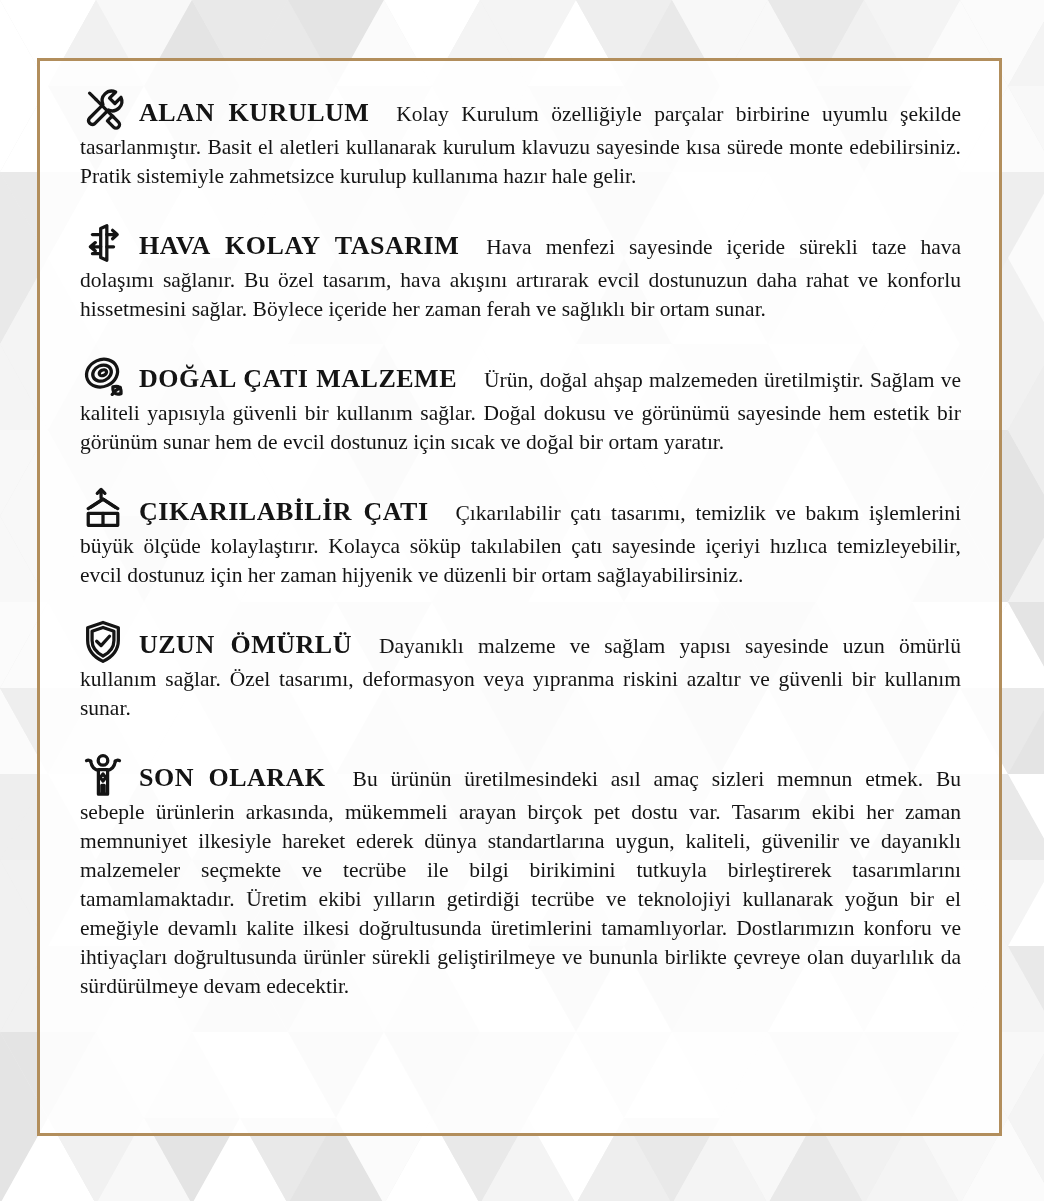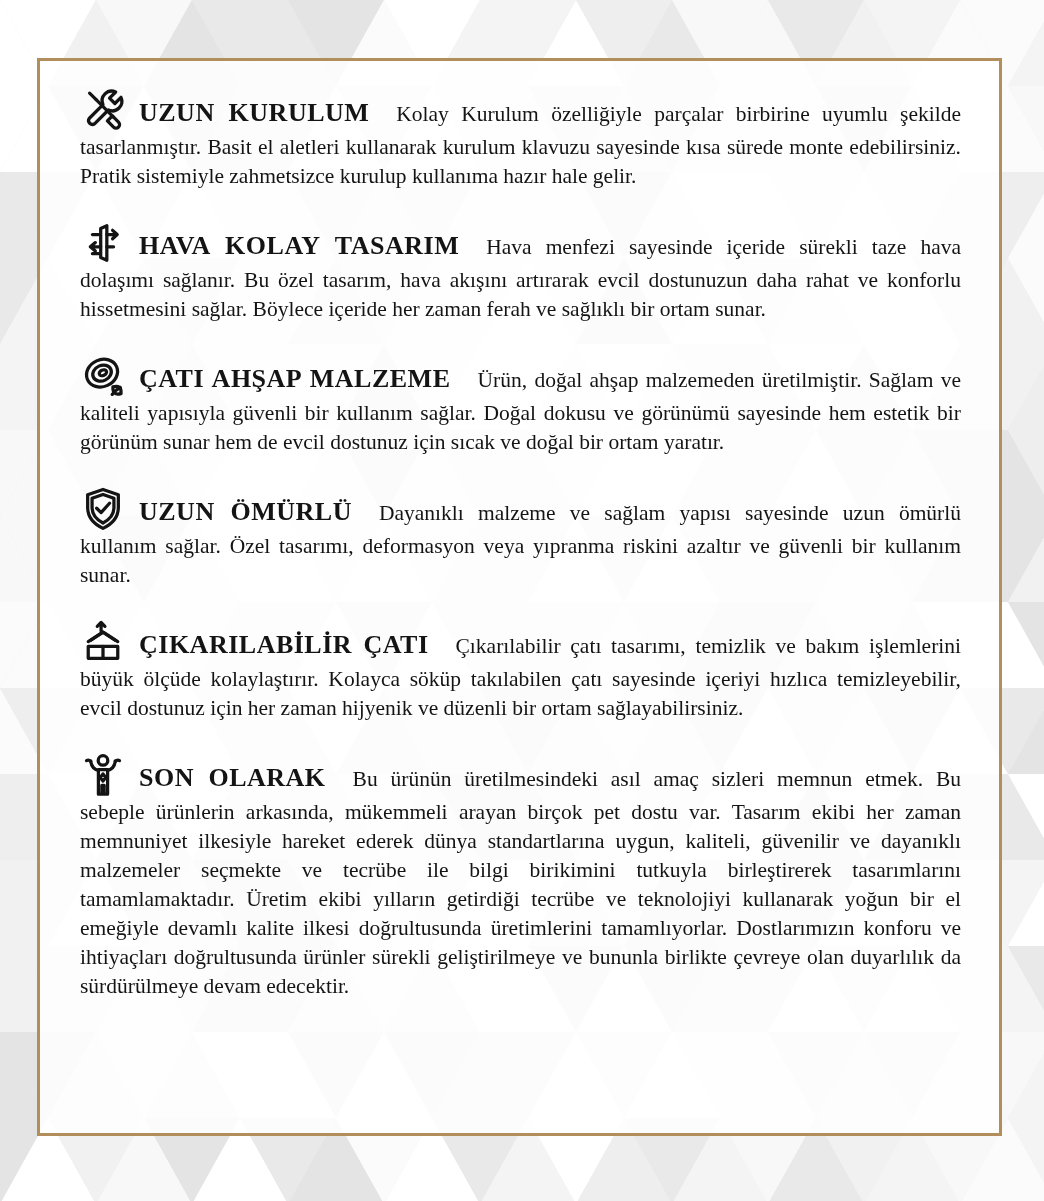--- a/index.html
+++ b/index.html
@@ -382,21 +382,21 @@
     </div>
 
   <div class="card">
 
     <p class="feature">
       <span class="feature-icon"><svg viewBox="0 0 24 24">
         <path d="M21.4 5.4a5 5 0 0 1-6.6 6.6L7.7 19.1a2 2 0 0 1-2.8-2.8l7.1-7.1a5 5 0 0 1 6.6-6.6L15.4 5.8l2.8 2.8 3.2-3.2z"></path>
         <path d="M5 3.2 8.3 6.5"></path>
         <path d="M8.3 6.5 17.6 15.8"></path>
         <path d="M16.9 15.1l3.2 3.2a1.8 1.8 0 0 1-2.6 2.6l-3.2-3.2z"></path>
-      </svg></span><span class="sec-title">UZUN KURULUM</span><span class="sec-body">Kolay Kurulum özelliğiyle parçalar birbirine uyumlu şekilde tasarlanmıştır. Basit el aletleri kullanarak kurulum klavuzu sayesinde kısa sürede monte edebilirsiniz. Pratik sistemiyle zahmetsizce kurulup kullanıma hazır hale gelir.</span>
+      </svg></span><span class="sec-title">ALAN KURULUM</span><span class="sec-body">Kolay Kurulum özelliğiyle parçalar birbirine uyumlu şekilde tasarlanmıştır. Basit el aletleri kullanarak kurulum klavuzu sayesinde kısa sürede monte edebilirsiniz. Pratik sistemiyle zahmetsizce kurulup kullanıma hazır hale gelir.</span>
     </p>
 
     <p class="feature">
       <span class="feature-icon"><svg viewBox="0 0 24 24">
         <path d="M10.8 4.4 14 3v18l-3.2-1.4z"></path>
         <path d="M6.5 7.6h3.2"></path>
         <path d="M14 7.6h5.2M17 5.4l2.4 2.2L17 9.8"></path>
         <path d="M17.5 14h-3.5"></path>
         <path d="M10.8 14H5.6M8 11.8 5.4 14 8 16.2"></path>
         <path d="M6.5 17.6h3.2"></path>
@@ -405,39 +405,39 @@
 
     <p class="feature">
       <span class="feature-icon"><svg viewBox="0 0 24 24">
         <g transform="rotate(-24 11.5 10.5)">
           <ellipse cx="11.5" cy="10.5" rx="8.3" ry="7"></ellipse>
           <ellipse cx="11.5" cy="10.5" rx="5" ry="4"></ellipse>
           <ellipse cx="12" cy="10.5" rx="2" ry="1.4"></ellipse>
         </g>
         <path d="M17.2 17.6q4.6-1.2 4.2 3.6q-4.6 1.2-4.2-3.6z"></path>
         <path d="M16.8 21.6q1.8-2.4 4.2-3.6"></path>
-      </svg></span><span class="sec-title">ÇATI AHŞAP MALZEME</span><span class="sec-body">Ürün, doğal ahşap malzemeden üretilmiştir. Sağlam ve kaliteli yapısıyla güvenli bir kullanım sağlar. Doğal dokusu ve görünümü sayesinde hem estetik bir görünüm sunar hem de evcil dostunuz için sıcak ve doğal bir ortam yaratır.</span>
-    </p>
-
-    <p class="feature">
-      <span class="feature-icon"><svg viewBox="0 0 24 24">
-        <path d="M12 1.8 20 4.6v6.6c0 5.4-3.4 8.7-8 10.9-4.6-2.2-8-5.5-8-10.9V4.6z"></path>
-        <path d="M12 4.4 17.7 6.4v4.8c0 4-2.4 6.4-5.7 8.1-3.3-1.7-5.7-4.1-5.7-8.1V6.4z"></path>
-        <path d="M8.7 11.6 11 13.9 15.4 9"></path>
-      </svg></span><span class="sec-title">UZUN ÖMÜRLÜ</span><span class="sec-body">Dayanıklı malzeme ve sağlam yapısı sayesinde uzun ömürlü kullanım sağlar. Özel tasarımı, deformasyon veya yıpranma riskini azaltır ve güvenli bir kullanım sunar.</span>
+      </svg></span><span class="sec-title">DOĞAL ÇATI MALZEME</span><span class="sec-body">Ürün, doğal ahşap malzemeden üretilmiştir. Sağlam ve kaliteli yapısıyla güvenli bir kullanım sağlar. Doğal dokusu ve görünümü sayesinde hem estetik bir görünüm sunar hem de evcil dostunuz için sıcak ve doğal bir ortam yaratır.</span>
     </p>
 
     <p class="feature">
       <span class="feature-icon"><svg viewBox="0 0 24 24">
         <path d="M11 6.2V2M9 3.8 11 1.8 13 3.8"></path>
         <path d="M4.3 11.8 12 6.8 19.7 11.8"></path>
         <path d="M5.5 11.1 12 6.8 18.5 11.1"></path>
         <path d="M4.3 14.3h15.4v6.2H4.3z"></path>
         <path d="M12 14.3v6.2"></path>
       </svg></span><span class="sec-title">ÇIKARILABİLİR ÇATI</span><span class="sec-body">Çıkarılabilir çatı tasarımı, temizlik ve bakım işlemlerini büyük ölçüde kolaylaştırır. Kolayca söküp takılabilen çatı sayesinde içeriyi hızlıca temizleyebilir, evcil dostunuz için her zaman hijyenik ve düzenli bir ortam sağlayabilirsiniz.</span>
+    </p>
+
+    <p class="feature">
+      <span class="feature-icon"><svg viewBox="0 0 24 24">
+        <path d="M12 1.8 20 4.6v6.6c0 5.4-3.4 8.7-8 10.9-4.6-2.2-8-5.5-8-10.9V4.6z"></path>
+        <path d="M12 4.4 17.7 6.4v4.8c0 4-2.4 6.4-5.7 8.1-3.3-1.7-5.7-4.1-5.7-8.1V6.4z"></path>
+        <path d="M8.7 11.6 11 13.9 15.4 9"></path>
+      </svg></span><span class="sec-title">UZUN ÖMÜRLÜ</span><span class="sec-body">Dayanıklı malzeme ve sağlam yapısı sayesinde uzun ömürlü kullanım sağlar. Özel tasarımı, deformasyon veya yıpranma riskini azaltır ve güvenli bir kullanım sunar.</span>
     </p>
 
     <p class="feature">
       <span class="feature-icon"><svg viewBox="0 0 24 24">
         <circle cx="12" cy="4.4" r="2.5"></circle>
         <path d="M9.6 9.6C7.6 9.1 5.9 7.4 5.6 4.8"></path>
         <path d="M5.6 4.8q-1.1-1-2.2-.3"></path>
         <path d="M14.4 9.6c2-.5 3.7-2.2 4-4.8"></path>
         <path d="M18.4 4.8q1.1-1 2.2-.3"></path>
         <path d="M9.6 9.2h4.8V22h-1.8v-4.6h-1.2V22H9.6z"></path>

